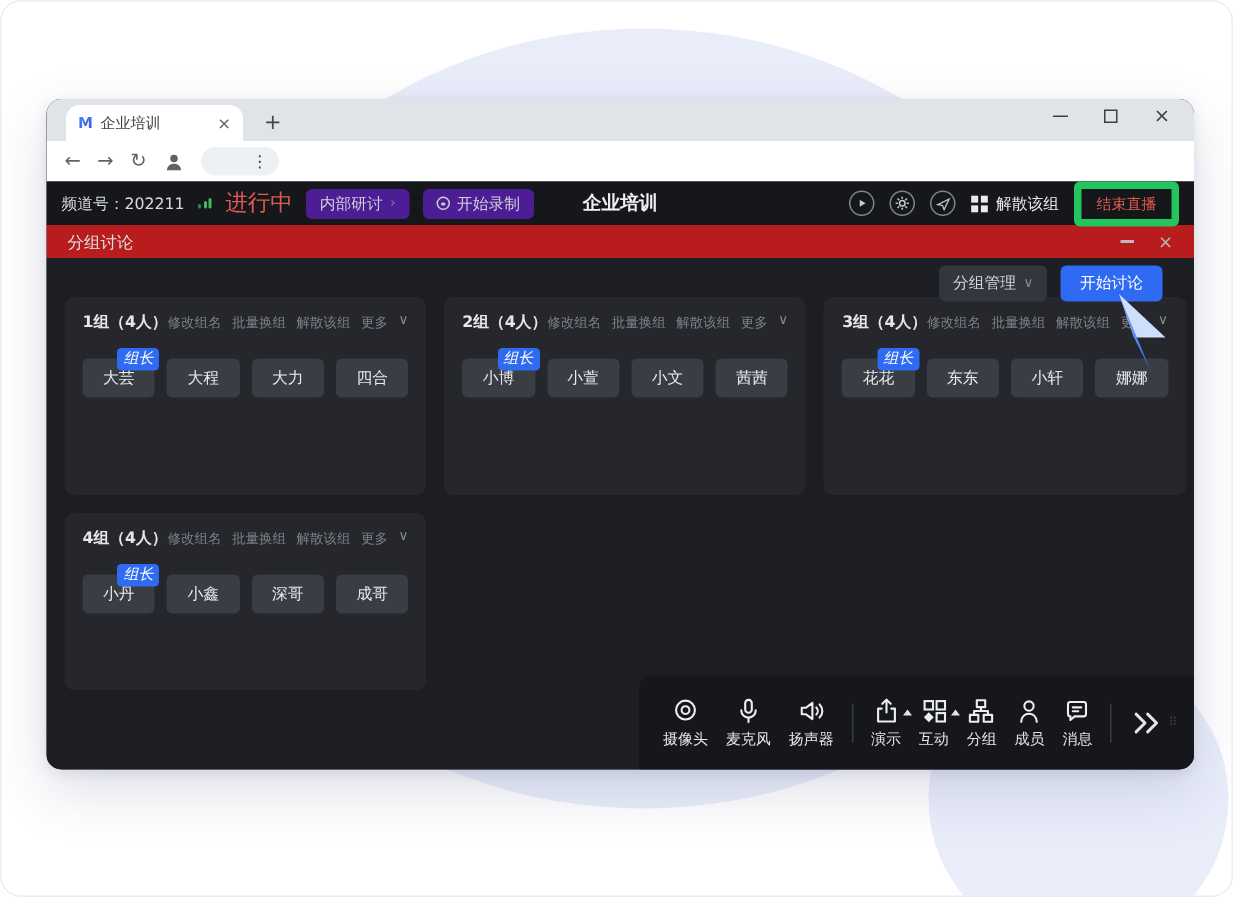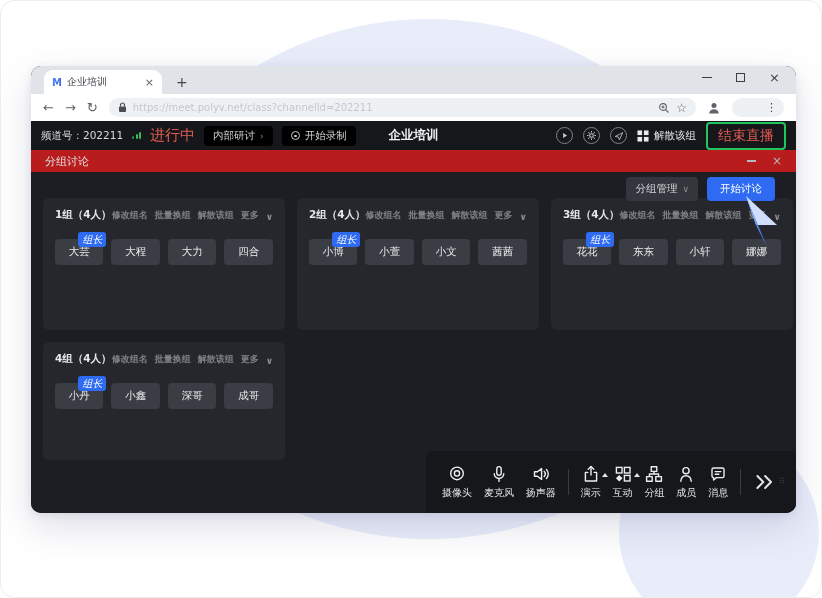--- a/index.html
+++ b/index.html
@@ -35,50 +35,50 @@
   .menu-pill { width:52px; height:19px; background:#eef1f4; border-radius:10px; display:flex; align-items:center; justify-content:flex-end; padding:0 7px; }
   .dots { font-size:11px; color:#3c4043; }
 
   
   .topbar { height:29px; background:#16171b; display:flex; align-items:center; padding:0 10px; gap:9px; position:relative; flex:none; }
   .tb-text { font-size:10.5px; color:#d8dadd; white-space:nowrap; }
   .signal { display:flex; align-items:flex-end; gap:1.5px; }
   .signal i { display:block; width:2px; background:#3dbb5a; border-radius:1px; }
   .signal i:nth-child(1){ height:3px; opacity:.7; } .signal i:nth-child(2){ height:5px; } .signal i:nth-child(3){ height:7px; }
   .live { font-size:15px; color:#e05a52; white-space:nowrap; }
-  .pill-btn { background:#000000; border-radius:4px; padding:3px 9px; color:#ced1d5; font-size:10.5px; display:flex; align-items:center; gap:5px; white-space:nowrap; }
+  .pill-btn { background:#4c1d95; border-radius:4px; padding:3px 9px; color:#ced1d5; font-size:10.5px; display:flex; align-items:center; gap:5px; white-space:nowrap; }
   .chev { color:#8a8d93; font-size:9px; }
   .rec-ring { width:9px; height:9px; border:1px solid #c9ccd1; border-radius:50%; position:relative; flex:none; }
   .rec-ring::after { content:""; position:absolute; left:2.5px; top:2.5px; width:2.5px; height:2.5px; background:#c9ccd1; border-radius:50%; }
   .topbar-title { position:absolute; left:50%; transform:translateX(-50%); font-weight:bold; font-size:12.5px; color:#eff0f2; white-space:nowrap; }
   .topbar-right { margin-left:auto; display:flex; align-items:center; gap:10px; }
   .circle-ic { width:17px; height:17px; border:1px solid #7f838a; border-radius:50%; display:flex; align-items:center; justify-content:center; flex:none; }
   .layout-btn { display:flex; align-items:center; gap:5px; color:#e8eaee; font-size:10.5px; white-space:nowrap; }
-  .end-btn { border:2px solid #22c55e; color:#e05a52; border-radius:4px; padding:3px 10px; font-size:14px; background:transparent; white-space:nowrap; }
+  .end-btn { border:5px solid #22c55e; color:#e05a52; border-radius:4px; padding:3px 10px; font-size:10px; background:transparent; white-space:nowrap; }
 
   
   .panel-header { height:22px; background:#b91c1c; display:flex; align-items:center; padding:0 14px; flex:none; }
   .panel-title { font-size:11px; color:#dfe1e5; }
   .panel-controls { margin-left:auto; display:flex; gap:16px; align-items:center; color:#b6b9be; }
   .pc-min { width:9px; height:1.4px; background:#b6b9be; }
   .pc-close { font-size:12px; line-height:10px; }
 
   .panel-body { flex:1; background:#1d1e23; position:relative; padding:0 12px; }
   .actions-row { position:absolute; top:5px; right:21px; display:flex; gap:9px; z-index:3; }
   .manage-btn { background:#33363d; color:#d3d5d9; font-size:10.5px; padding:5px 9px; border-radius:4px; display:flex; gap:5px; align-items:center; }
   .start-btn { background:#2e6bf2; color:#fff; font-size:10.5px; padding:5px 13px; border-radius:4px; }
 
   .cursor-arrow { position:absolute; top:24px; right:18px; z-index:6; }
 
   .groups { display:grid; grid-template-columns:repeat(3,1fr); gap:12px; margin-top:26px; }
   .card { background:#26272d; border-radius:6px; padding:10px 12px; height:132px; }
   .card.short { height:118px; }
   .card-head { display:flex; align-items:center; justify-content:space-between; }
   .card-name { font-size:10.5px; color:#e5e7ea; font-weight:bold; white-space:nowrap; }
-  .card-actions { display:flex; gap:7px; font-size:9px; color:#7d8187; white-space:nowrap; align-items:flex-end;font-weight:bold; }
+  .card-actions { display:flex; gap:7px; font-size:9px; color:#7d8187; white-space:nowrap; align-items:flex-start; }
   .members { display:flex; gap:8px; margin-top:17px; }
   .chip { flex:1; height:26px; background:#3a3d44; border-radius:4px; display:flex; align-items:center; justify-content:center; font-size:10.5px; color:#e8eaed; position:relative; }
   .badge { position:absolute; top:-7px; right:-3px; background:#2e6bf2; color:#fff; font-size:10px; padding:1.5px 4px; border-radius:3px; line-height:1.2; white-space:nowrap;font-style:italic; }
 
   
   .toolbar { position:absolute; right:0; bottom:0; width:370px; height:62px; background:#16171b;
              border-top-left-radius:8px; display:flex; align-items:center; justify-content:space-between;
              padding:6px 10px 6px 16px; z-index:5; }
   .titem { display:flex; flex-direction:column; align-items:center; gap:2px; position:relative; }
   .tlabel { font-size:10px; color:#e3e5e9; white-space:nowrap; }
@@ -107,38 +107,20 @@
         <span class="wc-min"></span>
         <span class="wc-max"></span>
         <span class="wc-close">×</span>
       </div>
     </div>
 
     <div class="addressbar">
       <span class="navic">←</span>
       <span class="navic">→</span>
       <span class="navic">↻</span>
-      <div class="urlpill">
-        <span class="pill-ic">
-          <svg width="9" height="11" viewBox="0 0 9 11">
-              <rect x="1" y="4.5" width="7" height="5.5" rx="1" fill="#4a4d52"></rect>
-              <path d="M2.5 4.5 V3 a2 2 0 0 1 4 0 V4.5" fill="none" stroke="#4a4d52" stroke-width="1.2"></path>
-            </svg>
-        </span>
-        <span class="url">https://meet.polyv.net/class?channelId=202211</span>
-        <span class="pill-ic">
-          <svg width="12" height="12" viewBox="0 0 12 12" fill="none" stroke="#5f6368" stroke-width="1.1">
-              <circle cx="5" cy="5" r="3.4"></circle>
-              <line x1="7.6" y1="7.6" x2="10.5" y2="10.5"></line>
-              <line x1="3.4" y1="5" x2="6.6" y2="5"></line>
-              <line x1="5" y1="3.4" x2="5" y2="6.6"></line>
-            </svg>
-        </span>
-        <span class="star">☆</span>
-      </div>
       <span class="pill-ic">
         <svg width="14" height="14" viewBox="0 0 14 14">
             <circle cx="7" cy="4.6" r="2.5" fill="#5f6368"></circle>
             <path d="M2.2 12.5 c0.4-3 2.4-4.3 4.8-4.3 s4.4 1.3 4.8 4.3 z" fill="#5f6368"></path>
           </svg>
       </span>
       <div class="menu-pill">
         <span class="dots">⋮</span>
       </div>
     </div>

